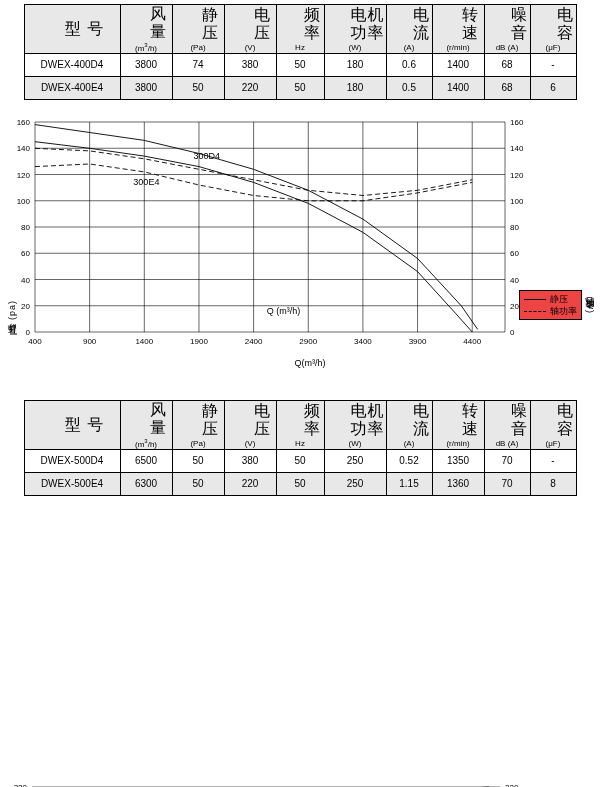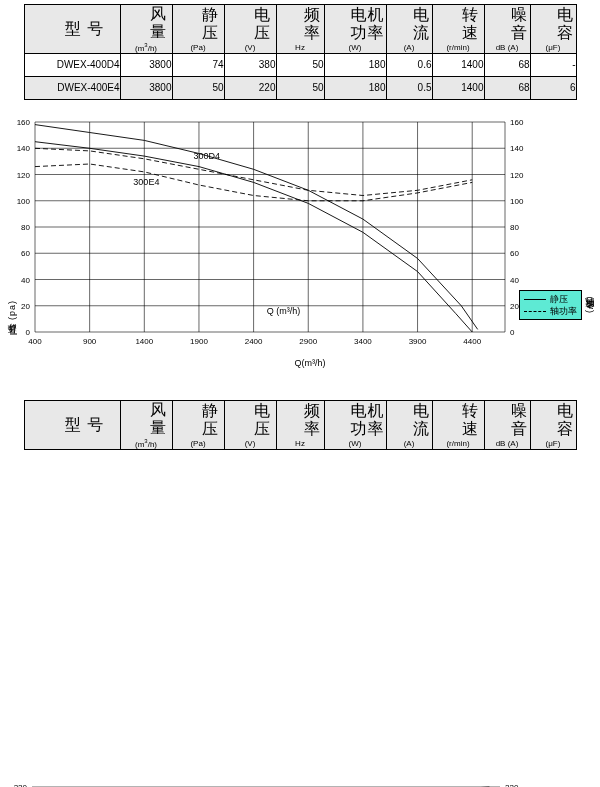--- a/index.html
+++ b/index.html
@@ -25,21 +25,21 @@
     vertical-align:middle;
     font-size:10px;
     padding:0;
     line-height:1.15;
   }
   table.spec th{
     background:#e8e8e8;
     font-weight:normal;
     height:30px;
   }
-  table.spec td{height:22px;text-align:right;}
+  table.spec td{height:22px;}
   table.spec tr.alt td{background:#e8e8e8;}
   .hdr-main{display:block;font-size:16px;letter-spacing:1px;padding-left:25px;}
   .hdr-sub{display:block;font-size:8px;}
   sup{font-size:6px;vertical-align:super;}
 
   
   .chartwrap{position:relative;}
   .chartwrap svg{display:block;}
   .ylab-left{
     position:absolute;
@@ -50,21 +50,21 @@
   }
   .ylab-right{
     position:absolute;
     font-size:9px;
     writing-mode:vertical-rl;
     letter-spacing:1px;
   }
   .legend-box{
     position:absolute;
     border:1px solid #000;
-    background:#5eead4;
+    background:#ef4444;
     font-size:9px;
     padding:2px 4px;
   }
   .legend-row{display:flex;align-items:center;height:12px;}
   .legend-line{width:22px;height:0;border-top:1px solid #000;margin-right:4px;}
   .legend-line.dash{border-top:1px dashed #000;}
   .xaxis-title{position:absolute;font-size:9px;text-align:center;width:100%;}
 </style>
 </head>
 <body>
@@ -273,20 +273,44 @@
           </th>
           <th>
             <span class="hdr-main">噪  音</span>
             <span class="hdr-sub">dB (A)</span>
           </th>
           <th>
             <span class="hdr-main">电  容</span>
             <span class="hdr-sub">(μF)</span>
           </th>
         </tr>
+        <tr class="">
+          <td>DWEX-500D4</td>
+          <td>6500</td>
+          <td>50</td>
+          <td>380</td>
+          <td>50</td>
+          <td>250</td>
+          <td>0.52</td>
+          <td>1350</td>
+          <td>70</td>
+          <td>-</td>
+        </tr>
+        <tr class="alt">
+          <td>DWEX-500E4</td>
+          <td>6300</td>
+          <td>50</td>
+          <td>220</td>
+          <td>50</td>
+          <td>250</td>
+          <td>1.15</td>
+          <td>1360</td>
+          <td>70</td>
+          <td>8</td>
+        </tr>
       </tbody>
     </table>
 </div>
 
 <div class="block chartwrap" style="top:505px;height:280px;">
 
   <svg id="svg1" width="600" height="255">
       <line x1="32" y1="12" x2="32" y2="232" stroke="#000" stroke-width="0.6"></line>
       <text x="32" y="244" text-anchor="middle" font-size="8" font-family="Liberation Sans">400</text>
       <line x1="67.18796992481202" y1="12" x2="67.18796992481202" y2="232" stroke="#000" stroke-width="0.6"></line>

